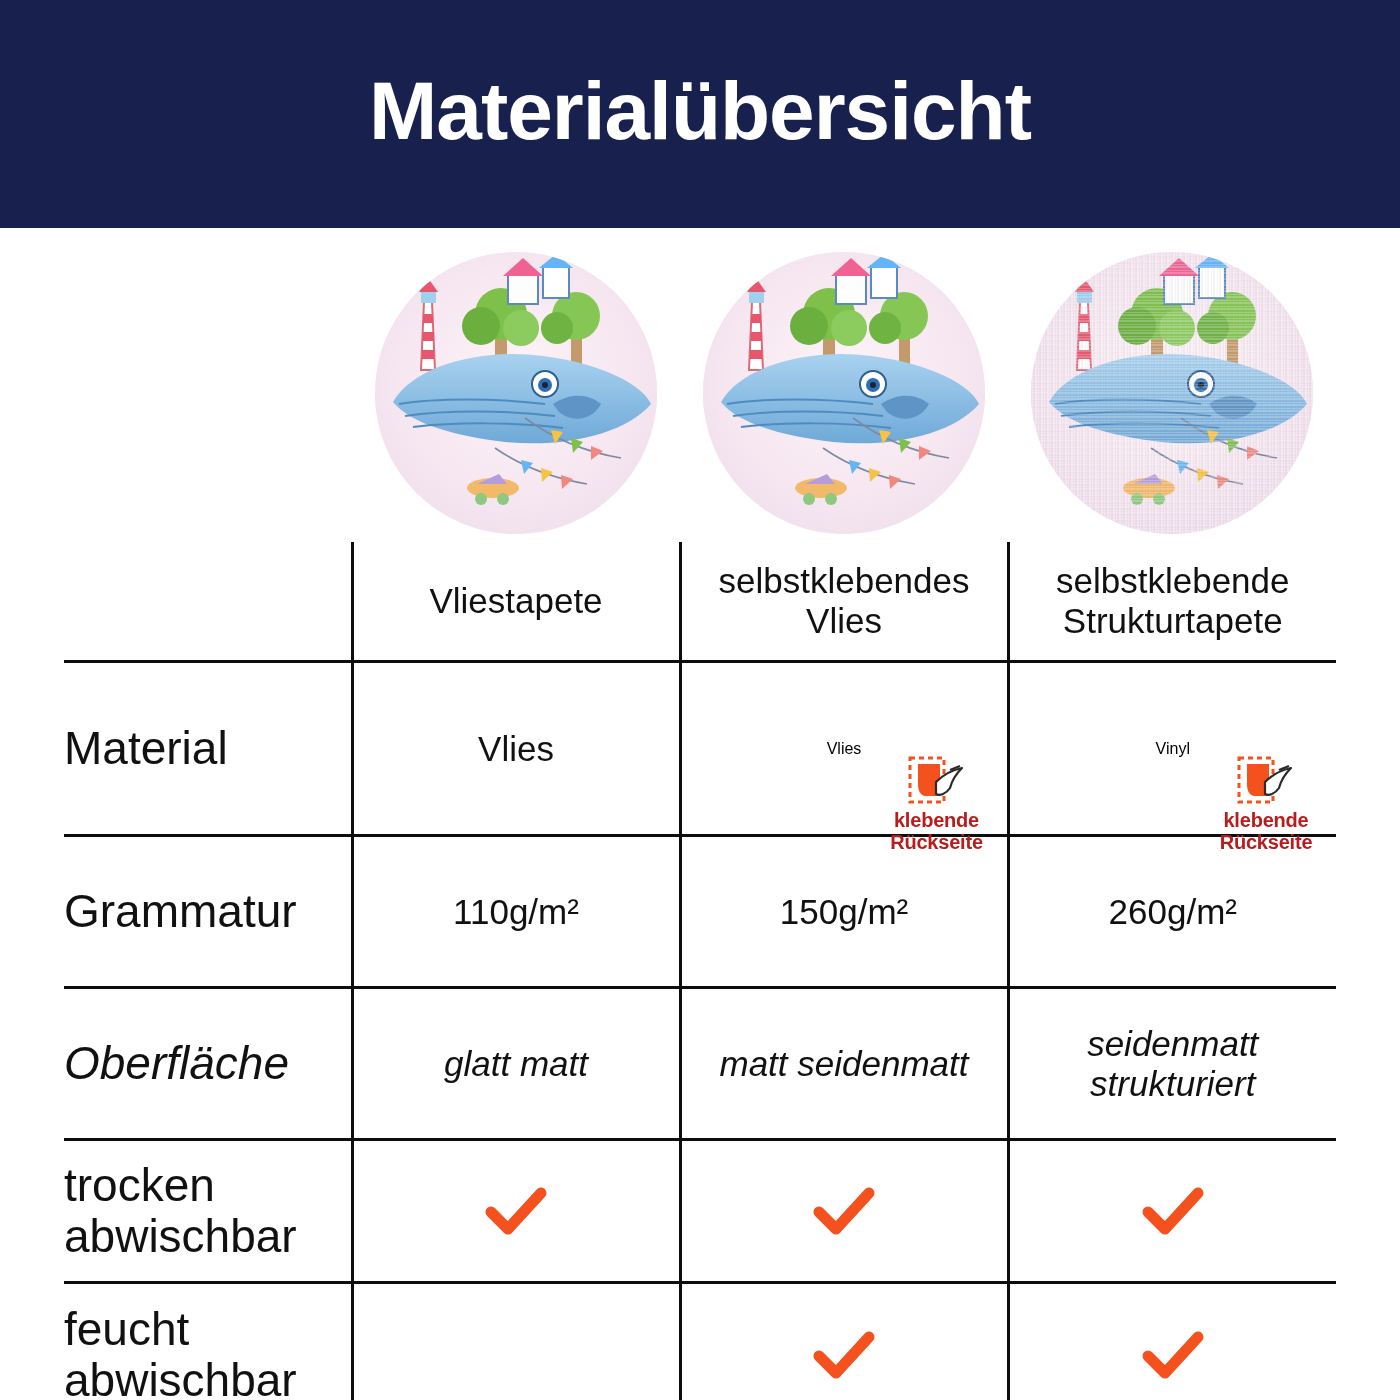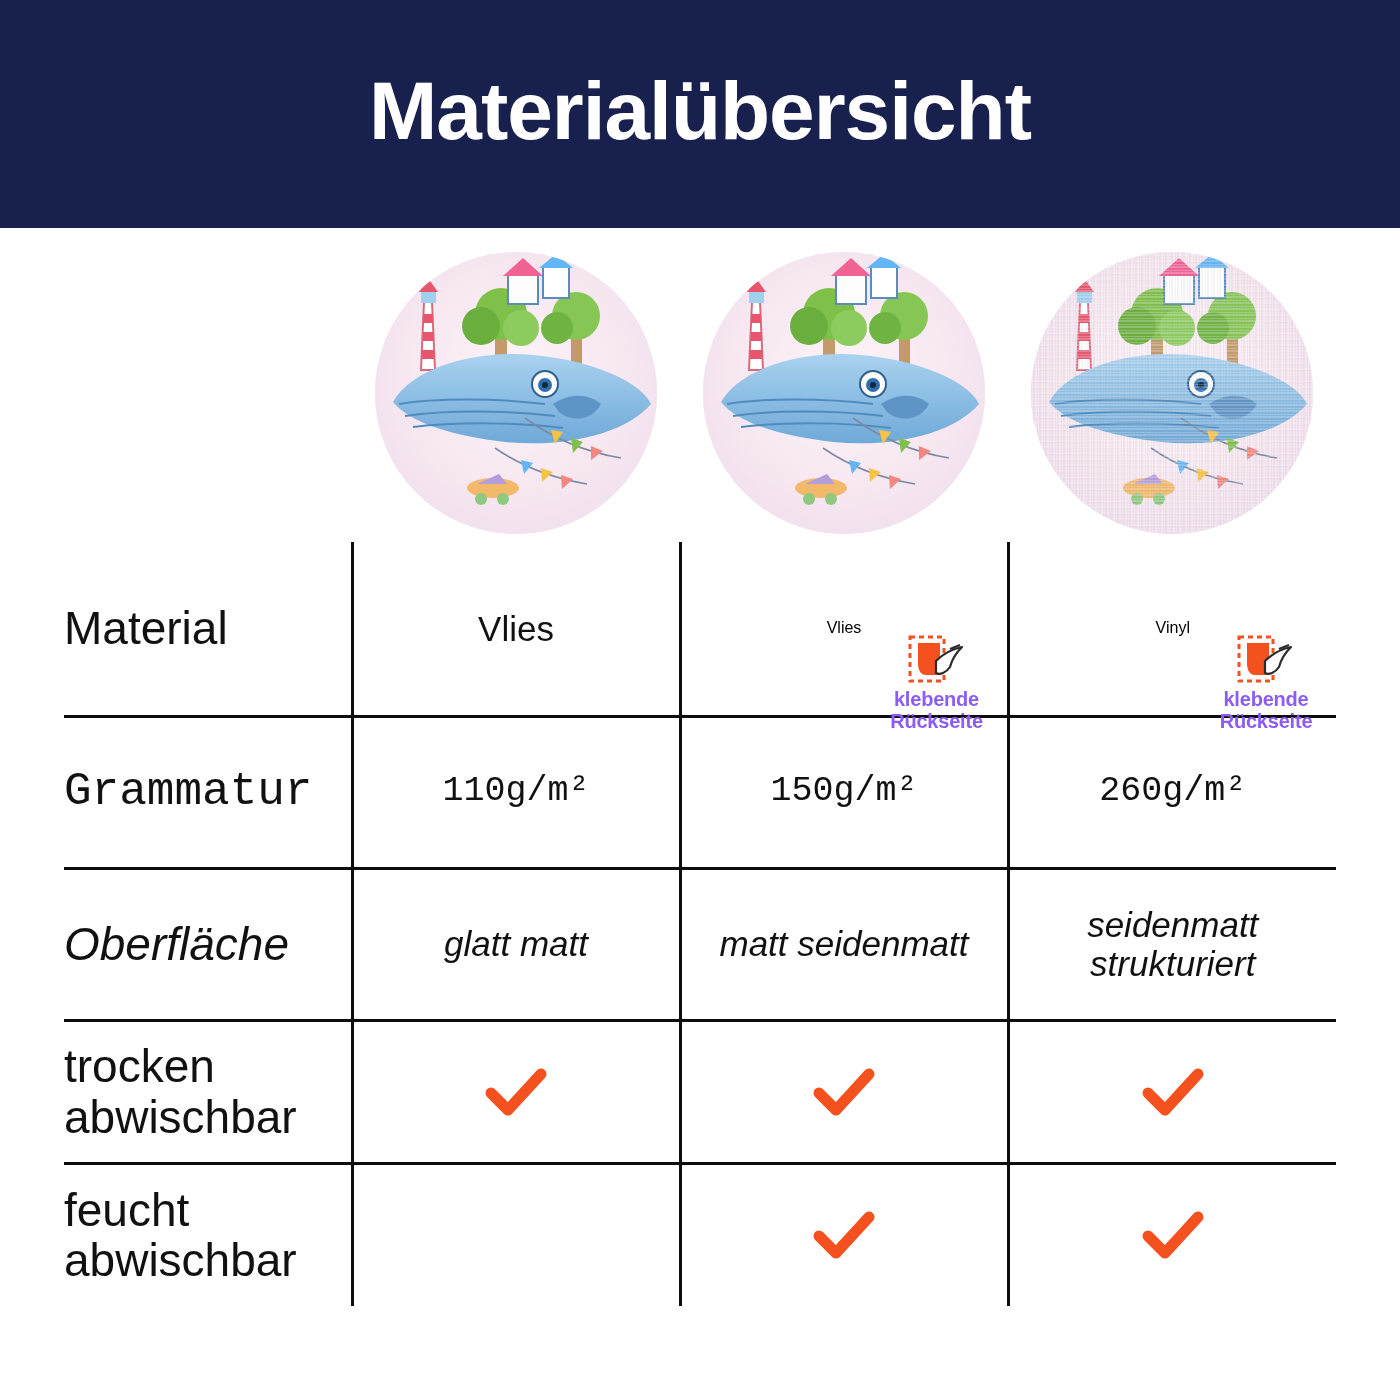--- a/index.html
+++ b/index.html
@@ -96,21 +96,21 @@
     line-height: 1.1;
     text-align: left;
   }
   .row-value {
     font-size: 35px;
     color: #111;
     text-align: center;
     line-height: 1.12;
   }
   .r-material { height: 174px; }
-  .r-gram     { height: 152px; font-family: Liberation Mono, monospace; }
+  .r-gram     { height: 152px; }
   .r-ober     { height: 152px; font-style: italic; }
   .r-trocken  { height: 143px; }
   .r-feucht   { height: 143px; }
 
   
   .valbox {
     position: relative;
     height: 100%;
     display: flex;
     align-items: center;
@@ -126,21 +126,21 @@
   .badge .badge-icon {
     display: block;
     margin: 0 auto 3px auto;
     width: 62px;
     height: 52px;
   }
   .badge .badge-text {
     display: block;
     font-size: 20px;
     font-weight: bold;
-    color: #8b5cf6;
+    color: #b91c1c;
     line-height: 1.1;
     letter-spacing: -0.2px;
   }
 
   .check {
     display: block;
     margin: 0 auto;
     width: 62px;
     height: 52px;
   }
@@ -362,20 +362,26 @@
 
   <table class="table">
     <colgroup>
       <col class="col-label">
       <col class="col-data">
       <col class="col-data">
       <col class="col-data">
     </colgroup>
     <tbody>
 
+      <tr>
+        <td class="line-bottom"></td>
+        <td class="head-cell line-bottom vline">Vliestapete</td>
+        <td class="head-cell line-bottom vline">selbstklebendes Vlies</td>
+        <td class="head-cell line-bottom vline">selbstklebende Strukturtapete</td>
+      </tr>
 
       <tr class="r-material">
         <td class="row-label line-bottom">Material</td>
         <td class="row-value line-bottom vline">Vlies</td>
         <td class="line-bottom vline">
           <div class="valbox">
             <span>Vlies</span>
             <span class="badge">
               <svg class="badge-icon" viewBox="0 0 62 52">
                 <rect x="4" y="4" width="34" height="44" fill="none" stroke="#f4511e" stroke-width="3" stroke-dasharray="5 4"></rect>

